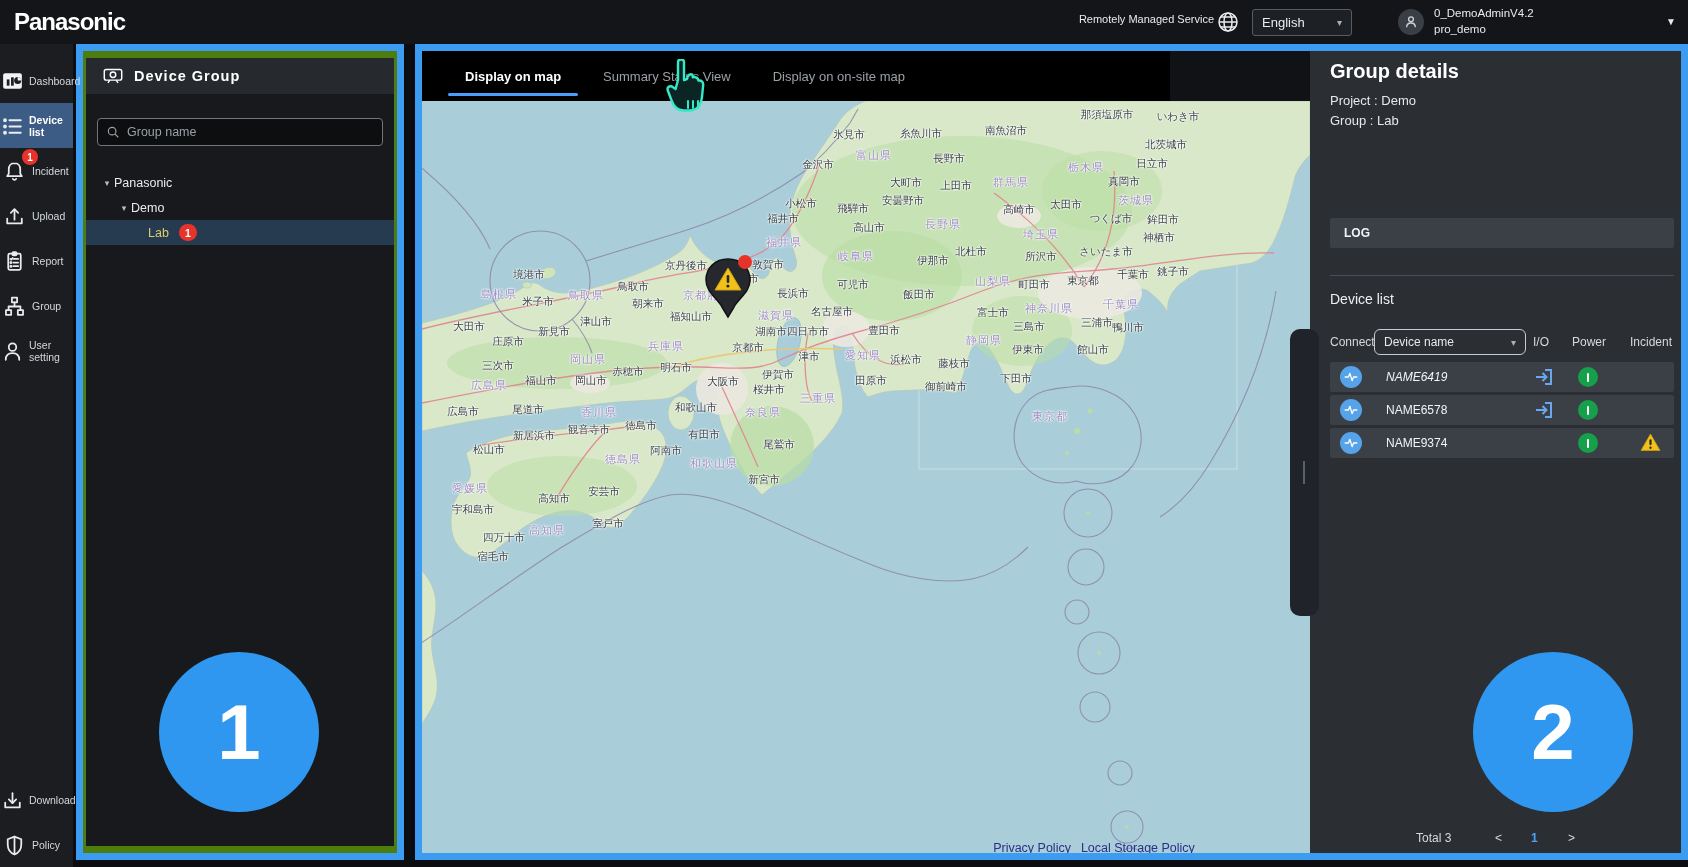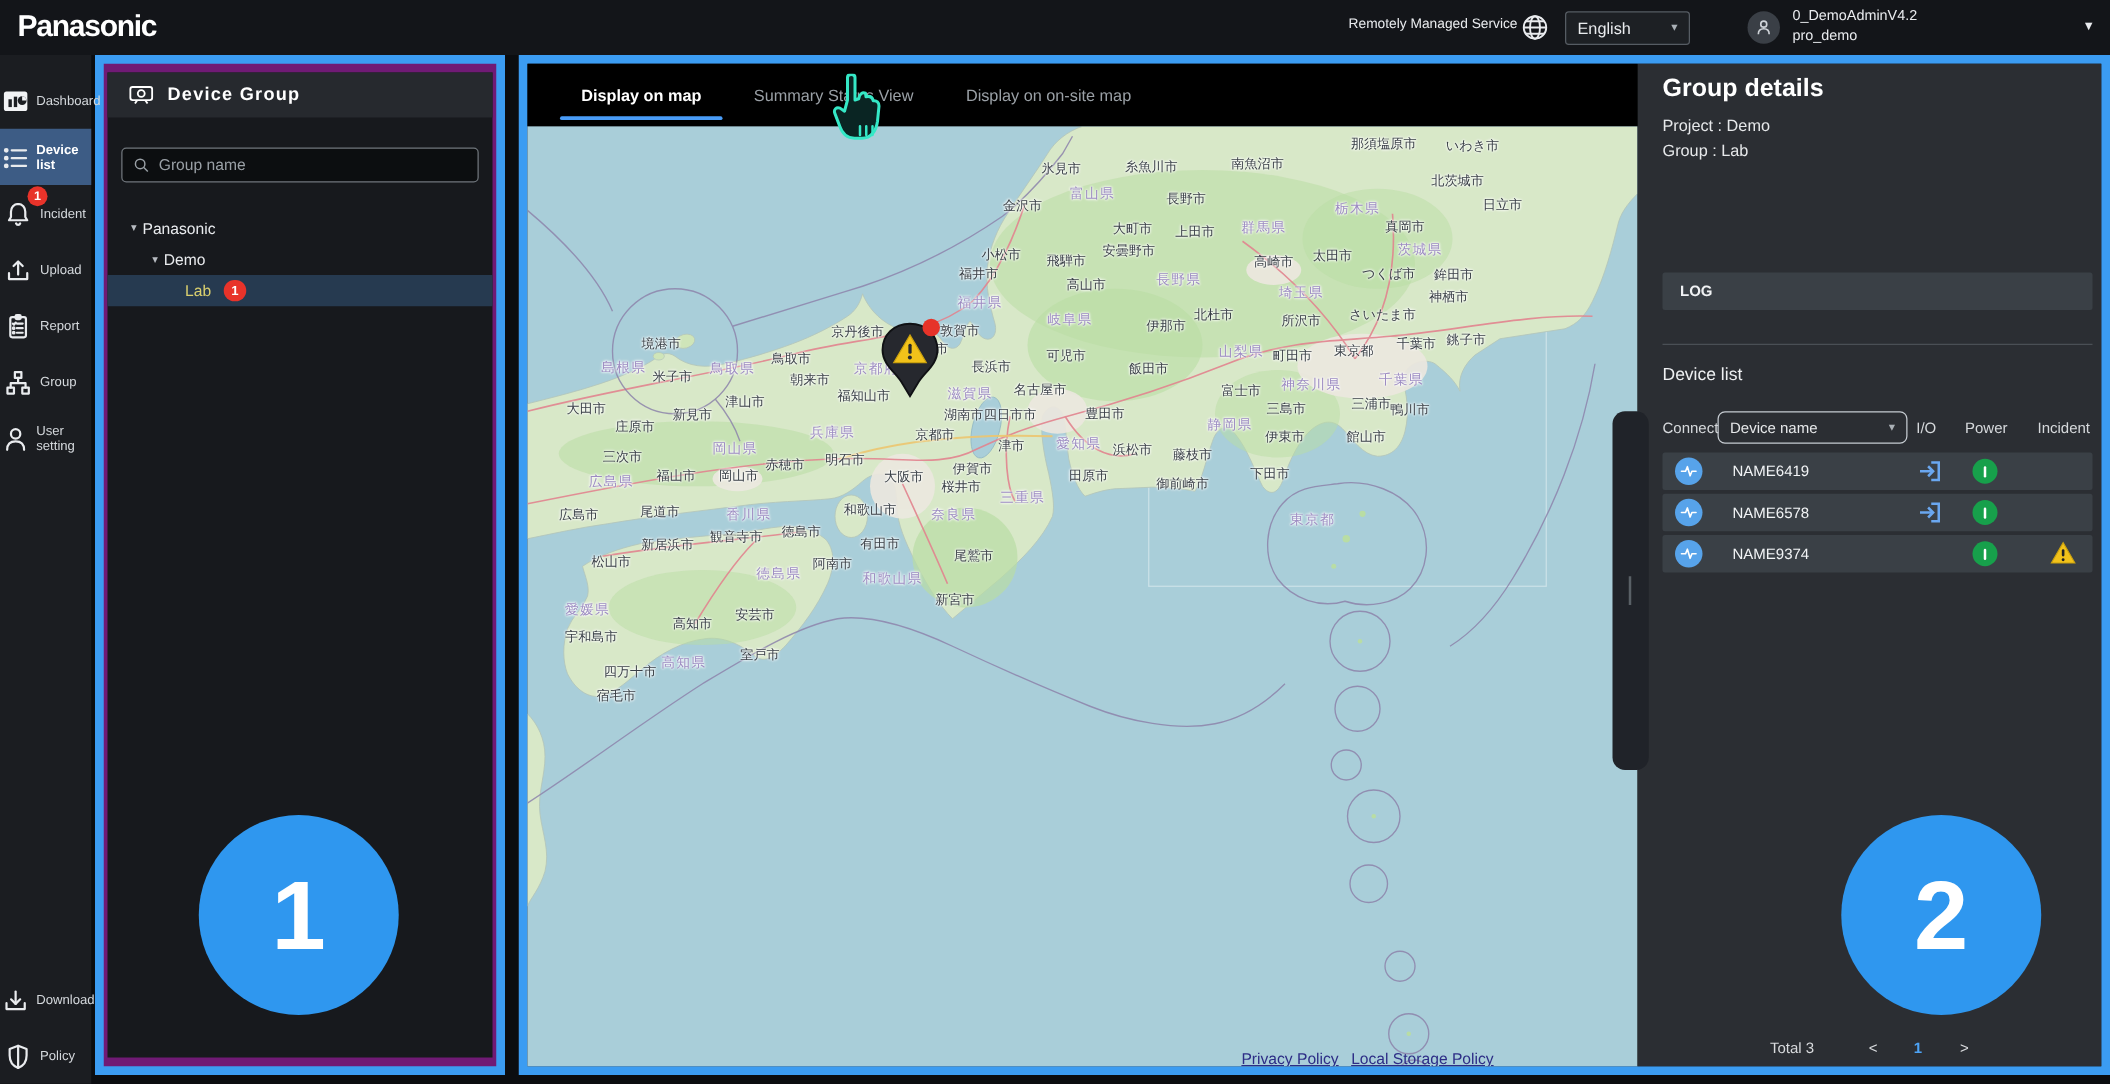--- a/index.html
+++ b/index.html
@@ -23,21 +23,21 @@
   .side-item .side-icon { position:relative; width:28px; height:26px; display:flex; align-items:center; justify-content:center; }
   .side-item svg { width:25px; height:25px; }
   .side-label { color:#d4d8dc; font-size:10.5px; }
   .side-item.active { background:#3d5c85; }
   .side-item.active .side-label { color:#fff; font-weight:bold; }
   .side-badge { position:absolute; top:-9px; right:-10px; min-width:16px; height:16px; border-radius:8px; background:#e8332a; color:#fff; font-size:10px; font-weight:bold; display:flex; align-items:center; justify-content:center; padding:0 4px; }
   #side-spacer { flex:1; }
 
   
   .frame { position:absolute; border:7px solid #3b9cf2; z-index:20; }
-  #frame1 { left:76px; top:44px; width:328px; height:816px; background:#701a75; }
+  #frame1 { left:76px; top:44px; width:328px; height:816px; background:#4d7c0f; }
   #frame2 { left:415px; top:44px; width:1273px; height:816px; background:#101215; }
   .big-circle { position:absolute; width:160px; height:160px; border-radius:50%; background:#2f97ef; color:#fff; font-size:78px; font-weight:bold; display:flex; align-items:center; justify-content:center; z-index:60; }
   #circle1 { left:159px; top:652px; }
   #circle2 { left:1473px; top:652px; }
 
   
   #dg-panel { position:absolute; left:3px; top:7px; width:308px; height:788px; background:#17191d; }
   #dg-header { height:36px; background:#26292e; display:flex; align-items:center; gap:10px; padding-left:16px; }
   #dg-header svg { width:22px; height:22px; }
   #dg-title { color:#fff; font-size:14.5px; font-weight:bold; letter-spacing:1px; }
@@ -46,21 +46,21 @@
   #dg-search input::placeholder { color:#9aa0a6; }
   #dg-tree { position:absolute; left:0; top:112px; width:308px; }
   .tree-row { height:25px; display:flex; align-items:center; color:#e9ebee; font-size:12.5px; cursor:pointer; }
   .tree-arrow { color:#b8bcc2; font-size:9px; width:14px; text-align:center; }
   .tree-row.selected { background:#263a50; }
   .tree-row.selected .tree-label { color:#d9cf6e; }
   .tree-badge { margin-left:10px; min-width:18px; height:17px; border-radius:9px; background:#e8332a; color:#fff; font-size:10.5px; font-weight:bold; display:flex; align-items:center; justify-content:center; padding:0 5px; }
 
   
   #map-col { position:absolute; left:0; top:0; width:888px; height:802px; }
-  #tabbar { position:absolute; left:0; top:0; width:888px; height:50px; background:#000; display:flex; padding-left:22px; z-index:5; }
+  #tabbar { position:absolute; left:0; top:0; width:748px; height:50px; background:#000; display:flex; padding-left:22px; z-index:5; }
   .tab { position:relative; height:50px; display:flex; align-items:center; padding:0 21px; color:#9aa0a6; font-size:13px; cursor:pointer; }
   .tab.active { color:#fff; font-weight:bold; }
   .tab.active::after { content:""; position:absolute; left:4px; right:4px; bottom:5px; height:3px; background:#4a9df8; border-radius:2px; }
   #map { position:absolute; left:0; top:50px; width:888px; height:752px; background:#a9ced9; overflow:hidden; }
   #map svg.base { position:absolute; left:0; top:0; }
   .mlabel { position:absolute; transform:translate(-50%,-50%); font-size:10.5px; color:#3a4047; white-space:nowrap; text-shadow:0 0 2px #fff,0 0 2px #fff,0 0 3px #fff; z-index:3; }
   .mlabel.pref { color:#9d8cc2; font-size:11px; letter-spacing:1px; }
   #attribution { position:absolute; left:672px; bottom:-3px; transform:translateX(-50%); white-space:nowrap; z-index:6; }
   #attribution a { color:#2d2d86; font-size:12.5px; text-decoration:underline; margin:0 5px; }
   #pin { position:absolute; left:276px; top:152px; width:60px; height:72px; z-index:5; }
@@ -394,21 +394,21 @@
           <span class="mlabel" style="left: 447px; top: 127px;">高山市</span>
           <span class="mlabel pref" style="left: 521px; top: 123px;">長野県</span>
           <span class="mlabel pref" style="left: 589px; top: 81px;">群馬県</span>
           <span class="mlabel" style="left: 597px; top: 109px;">高崎市</span>
           <span class="mlabel" style="left: 644px; top: 104px;">太田市</span>
           <span class="mlabel pref" style="left: 664px; top: 66px;">栃木県</span>
           <span class="mlabel" style="left: 702px; top: 81px;">真岡市</span>
           <span class="mlabel" style="left: 685px; top: 14px;">那須塩原市</span>
           <span class="mlabel" style="left: 756px; top: 16px;">いわき市</span>
           <span class="mlabel" style="left: 744px; top: 44px;">北茨城市</span>
-          <span class="mlabel" style="left: 780px; top: 63px;">日立市</span>
+          <span class="mlabel" style="left: 730px; top: 63px;">日立市</span>
           <span class="mlabel pref" style="left: 714px; top: 99px;">茨城県</span>
           <span class="mlabel" style="left: 689px; top: 118px;">つくば市</span>
           <span class="mlabel" style="left: 741px; top: 119px;">鉾田市</span>
           <span class="mlabel" style="left: 737px; top: 137px;">神栖市</span>
           <span class="mlabel pref" style="left: 619px; top: 133px;">埼玉県</span>
           <span class="mlabel" style="left: 619px; top: 156px;">所沢市</span>
           <span class="mlabel" style="left: 684px; top: 151px;">さいたま市</span>
           <span class="mlabel" style="left: 549px; top: 151px;">北杜市</span>
           <span class="mlabel" style="left: 511px; top: 160px;">伊那市</span>
           <span class="mlabel pref" style="left: 434px; top: 155px;">岐阜県</span>
@@ -510,21 +510,21 @@
       <span id="col-connect">Connect</span>
       <div id="dl-filter">
         <span>Device name</span>
         <span class="chev">▾</span>
       </div>
       <span id="col-io">I/O</span>
       <span id="col-power">Power</span>
       <span id="col-incident">Incident</span>
     </div>
     <div id="dl-rows">
-        <div class="dev-row" style="top: 311px;">
+        <div class="dev-row" style="top: 311px; font-style: italic;">
           <span class="dev-connect">
             <svg width="16" height="16" viewBox="0 0 22 22" fill="none" stroke="#fff" stroke-width="1.8" stroke-linecap="round" stroke-linejoin="round">
               <polyline points="3,11 7.5,11 9.5,6 12.5,16 14.5,11 19,11"></polyline>
             </svg>
           </span>
           <span class="dev-name">NAME6419</span>
           <span class="dev-io"><svg width="20" height="20" viewBox="0 0 20 20" fill="none" stroke="#6aa7f0" stroke-width="2">
               <path d="M11 3 L17 3 L17 17 L11 17"></path>
               <line x1="2" y1="10" x2="12" y2="10"></line>
               <path d="M8.5 6 L12.5 10 L8.5 14"></path>

